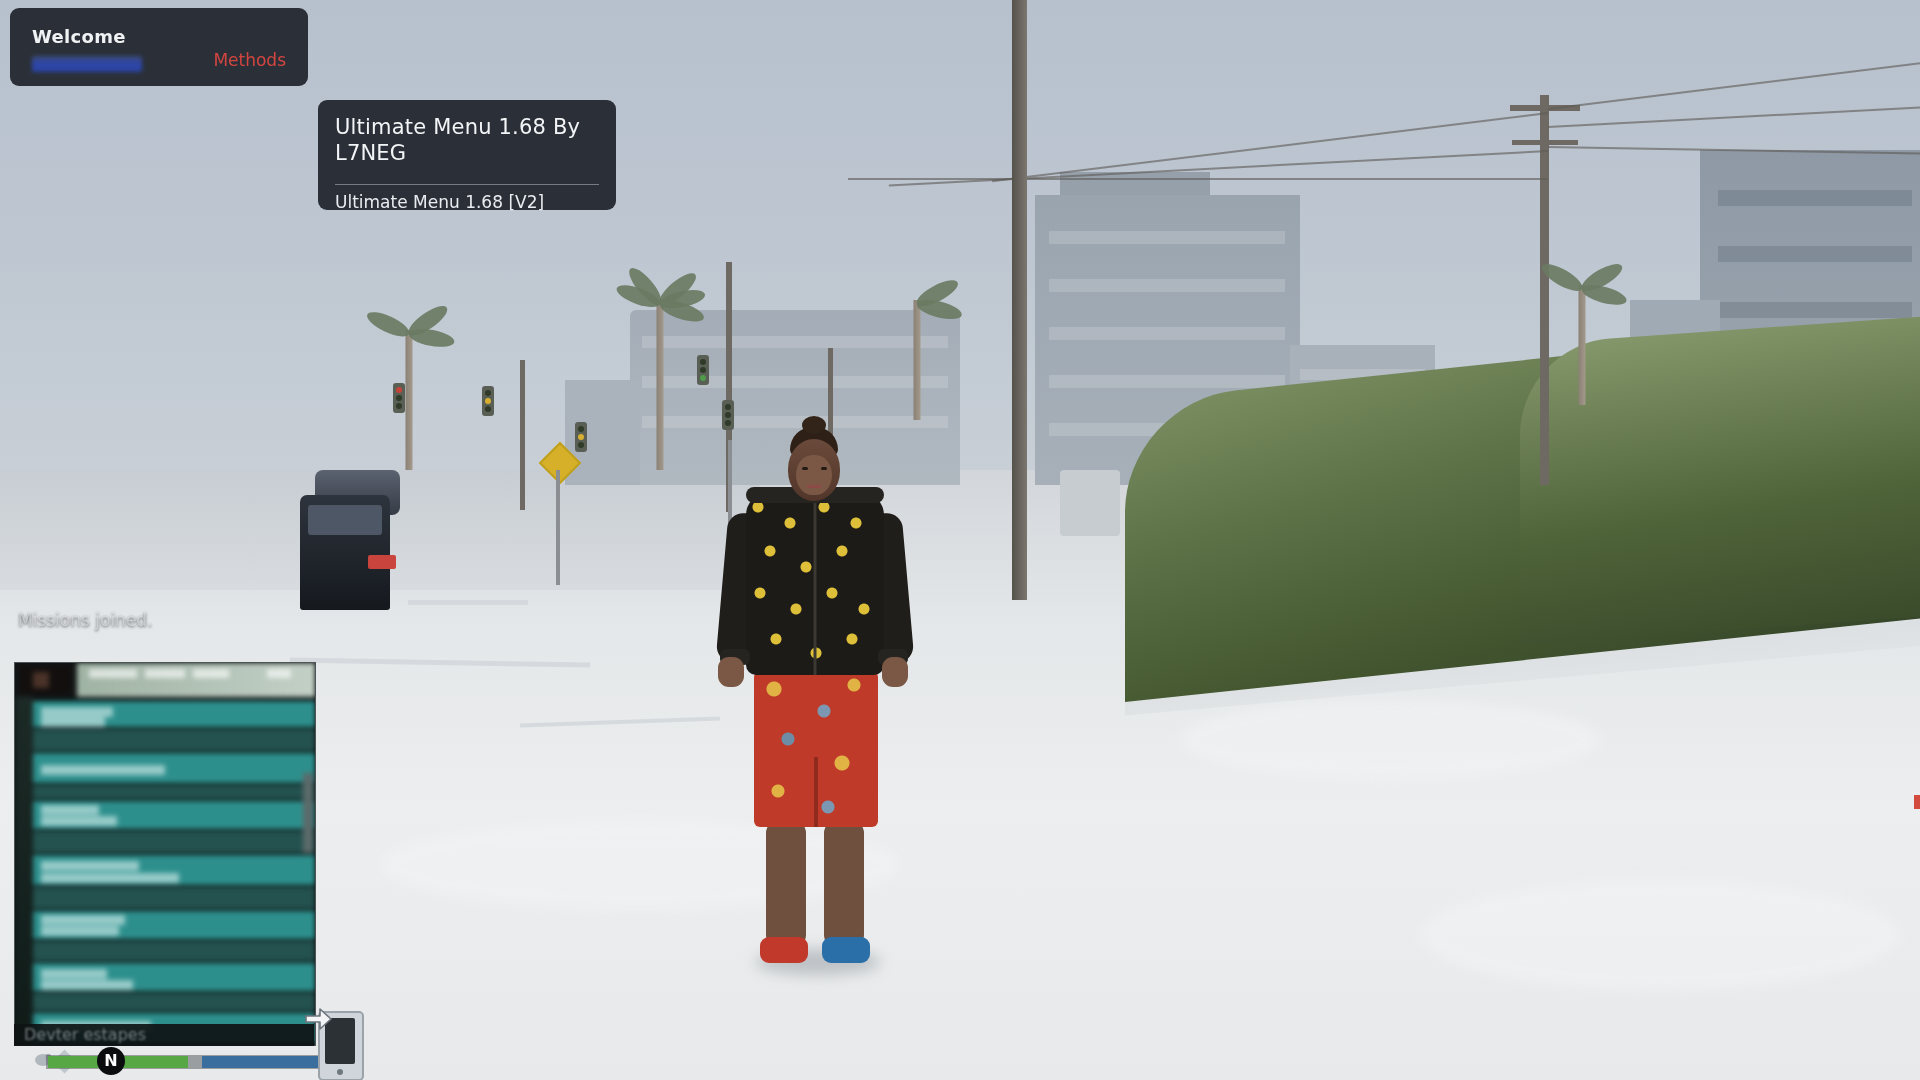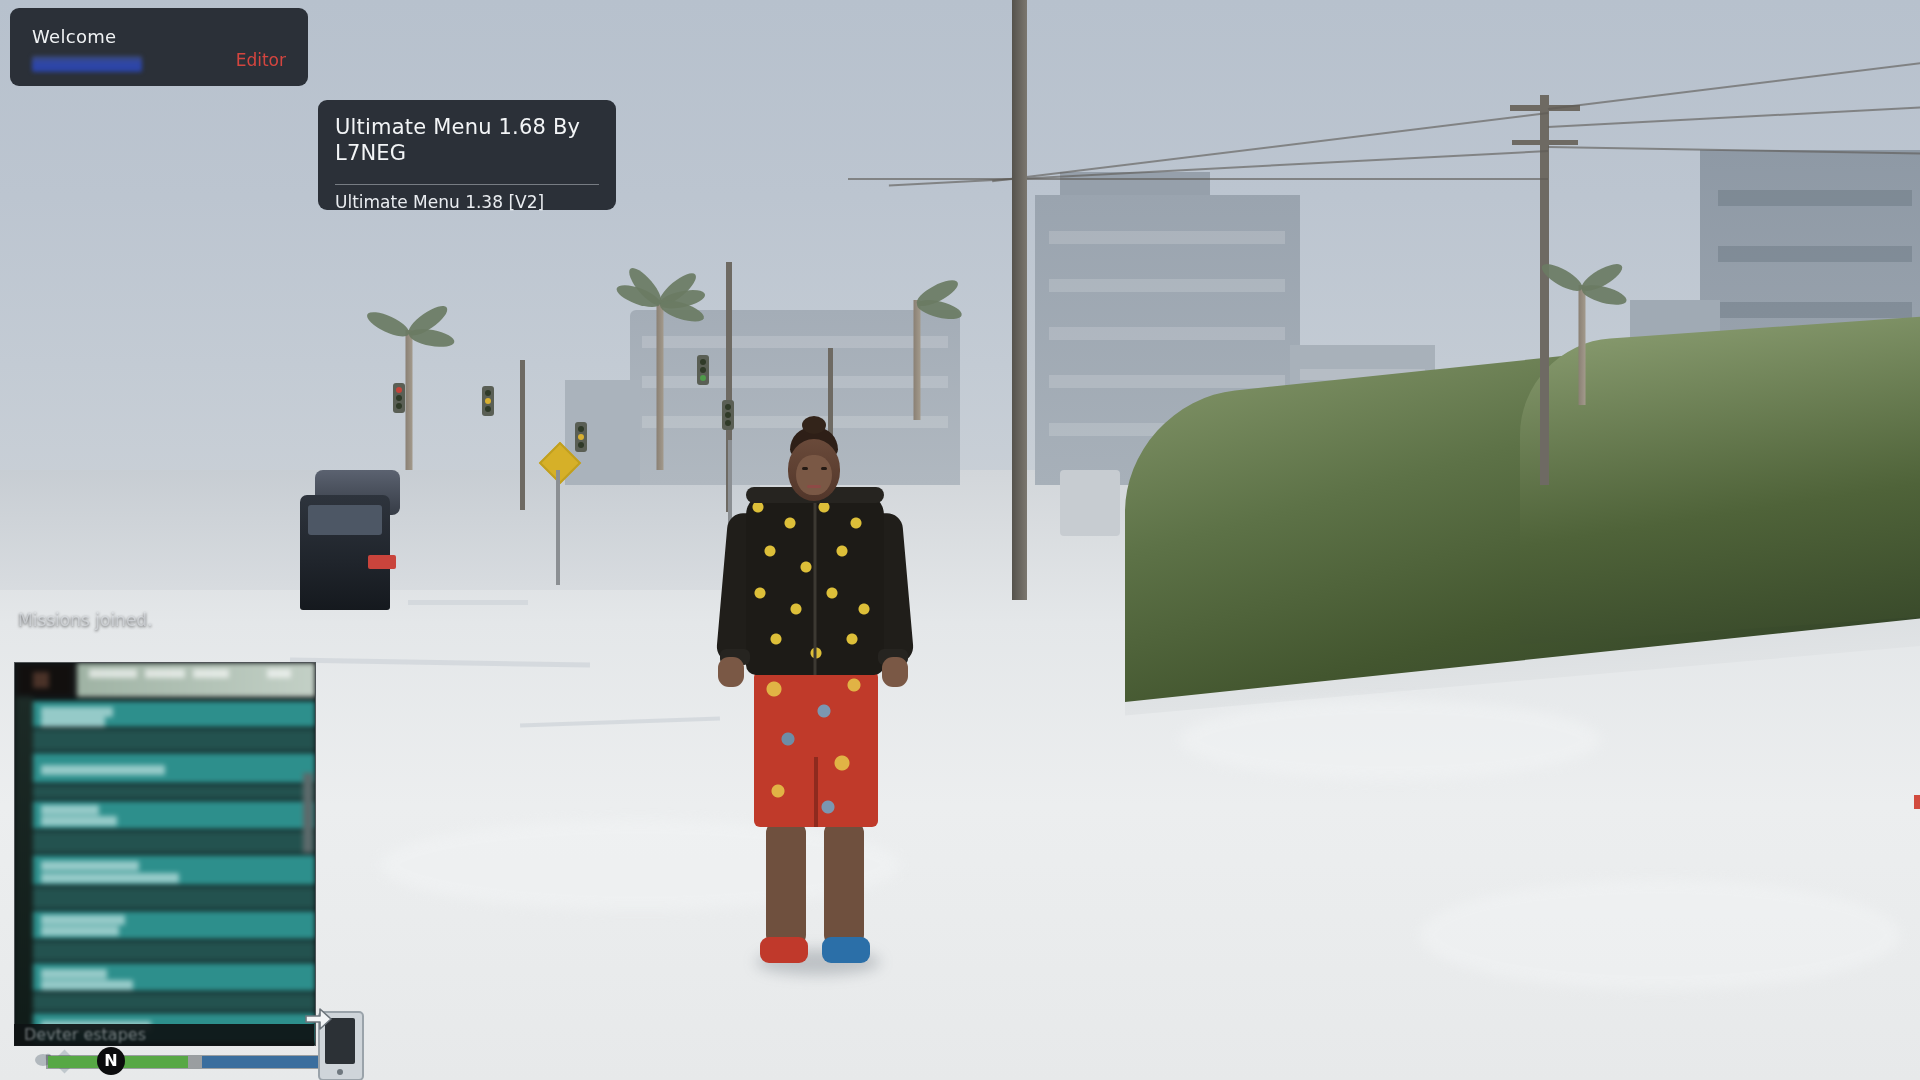--- a/index.html
+++ b/index.html
@@ -121,21 +121,21 @@
   .c-legR{position:absolute;left:134px;top:396px;width:40px;height:126px;border-radius:12px;background:#6f503e;}
   .c-shoeL{position:absolute;left:70px;top:512px;width:48px;height:26px;border-radius:9px;background:#c0392b;}
   .c-shoeR{position:absolute;left:132px;top:512px;width:48px;height:26px;border-radius:9px;background:#2b6fa8;}
   .c-shadow{position:absolute;left:66px;top:524px;width:124px;height:26px;border-radius:50%;
     background:rgba(90,100,110,.30);filter:blur(7px);}
 
   
   .panel{position:absolute;background:#2b3038;border-radius:9px;}
 
   #welcome-panel{left:10px;top:8px;width:298px;height:78px;}
-  .wel-title{position:absolute;left:22px;top:18px;color:#f0f2f4;font-size:18px;letter-spacing:.3px;}
+  .wel-title{position:absolute;left:22px;top:18px;color:#f0f2f4;font-size:18px;letter-spacing:.3px;font-weight:bold;}
   .wel-user{position:absolute;left:22px;top:48px;width:110px;height:16px;border-radius:2px;
     background:linear-gradient(180deg,#3c4a74 0%,#2f47a8 45%,#2a43a5 100%);filter:blur(2.2px);}
   .wel-unload{position:absolute;right:22px;top:42px;color:#d4453f;font-size:17px;}
 
   #main-menu{left:10px;top:108px;width:298px;height:532px;background:#2b3038;border-radius:9px;overflow:hidden;}
   .mi{height:32px;line-height:32px;padding-left:25px;color:#eef1f4;font-size:17px;white-space:nowrap;}
   .mi.top{margin-top:10px;}
   .mi.sel-blue{color:#5b8fd4;}
   .sub-wrap{background:rgba(160,172,184,.30);padding-top:1px;padding-bottom:2px;}
   .mi.sub{color:#edeff2;text-shadow:0 1px 2px rgba(0,0,0,.45);}
@@ -343,21 +343,21 @@
       <div class="c-eye" style="left:112px;"></div>
       <div class="c-eye" style="left:131px;"></div>
       <div class="c-mouth"></div>
       <div class="c-bun"></div>
     </div>
   </div>
 
   <div class="panel" id="welcome-panel">
     <div class="wel-title">Welcome</div>
     <div class="wel-user"></div>
-    <div class="wel-unload">Editor</div>
+    <div class="wel-unload">Methods</div>
   </div>
 
   <div id="main-menu">
     <div class="mi top">Self</div>
     <div class="mi">Vehicle</div>
     <div class="mi">World</div>
     <div class="mi">Network</div>
     <div class="mi">Settings</div>
     <div class="mi sel-blue">Ultimate Menu 1.68 By L7NEG</div>
 
@@ -371,21 +371,21 @@
       <div class="mi sub">Ultimate Money Methods Menu</div>
       <div class="mi sub">Heists Data Editor Menu</div>
       <div class="mi sub">Missions Selector And cooldown M</div>
       <div class="mi sub hl">Credits</div>
     </div>
   </div>
 
   <div class="panel" id="title-card">
     <div class="tc-title">Ultimate Menu 1.68 By L7NEG</div>
     <div class="tc-div"></div>
-    <div class="tc-sub">Ultimate Menu 1.38 [V2]</div>
+    <div class="tc-sub">Ultimate Menu 1.68 [V2]</div>
   </div>
 
   <div class="joined">Missions joined.</div>
 
   <div id="chat-panel">
     <div class="cfilter">
       <div class="chat-head">
         <div class="av">
             <i></i>
           </div>

